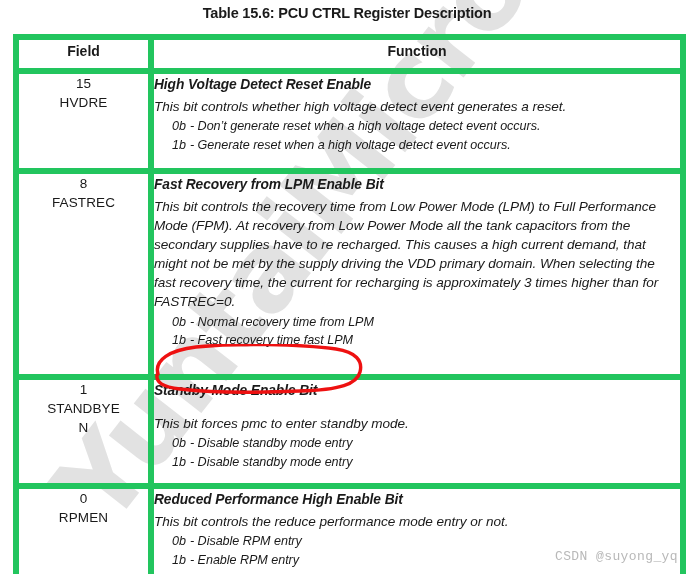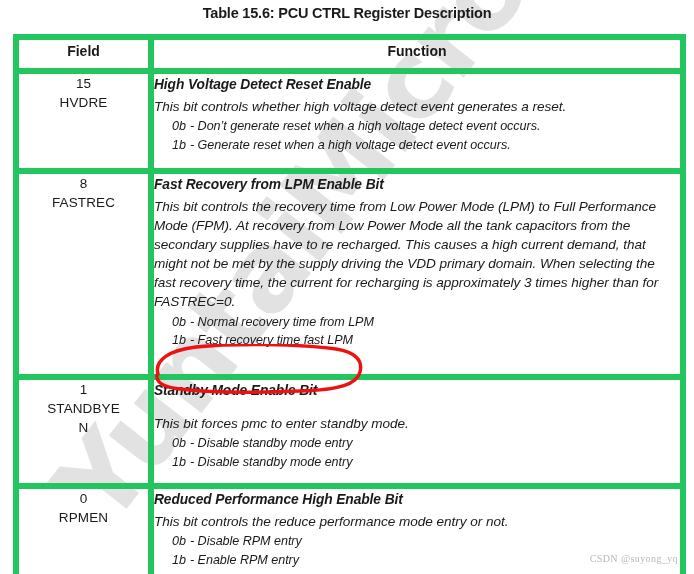--- a/index.html
+++ b/index.html
@@ -145,25 +145,25 @@
     height: 50px;
     z-index: 5;
     pointer-events: none;
   }
 
   
   #csdn-credit {
     position: absolute;
     right: 16px;
     bottom: 10px;
-    font-size: 10px;
+    font-size: 13px;
     color: #b8b8b8;
     letter-spacing: 0.4px;
     z-index: 4;
-    font-family: Liberation Serif, serif;
+    font-family: Liberation Mono, monospace;
   }
 </style>
 </head>
 <body>
 
 <div id="watermark-layer">
   <div class="wm-text" id="wm-main">YuntaiMicroelectr</div>
 </div>
 
 <div id="doc-title">Table 15.6:  PCU CTRL Register Description</div>

